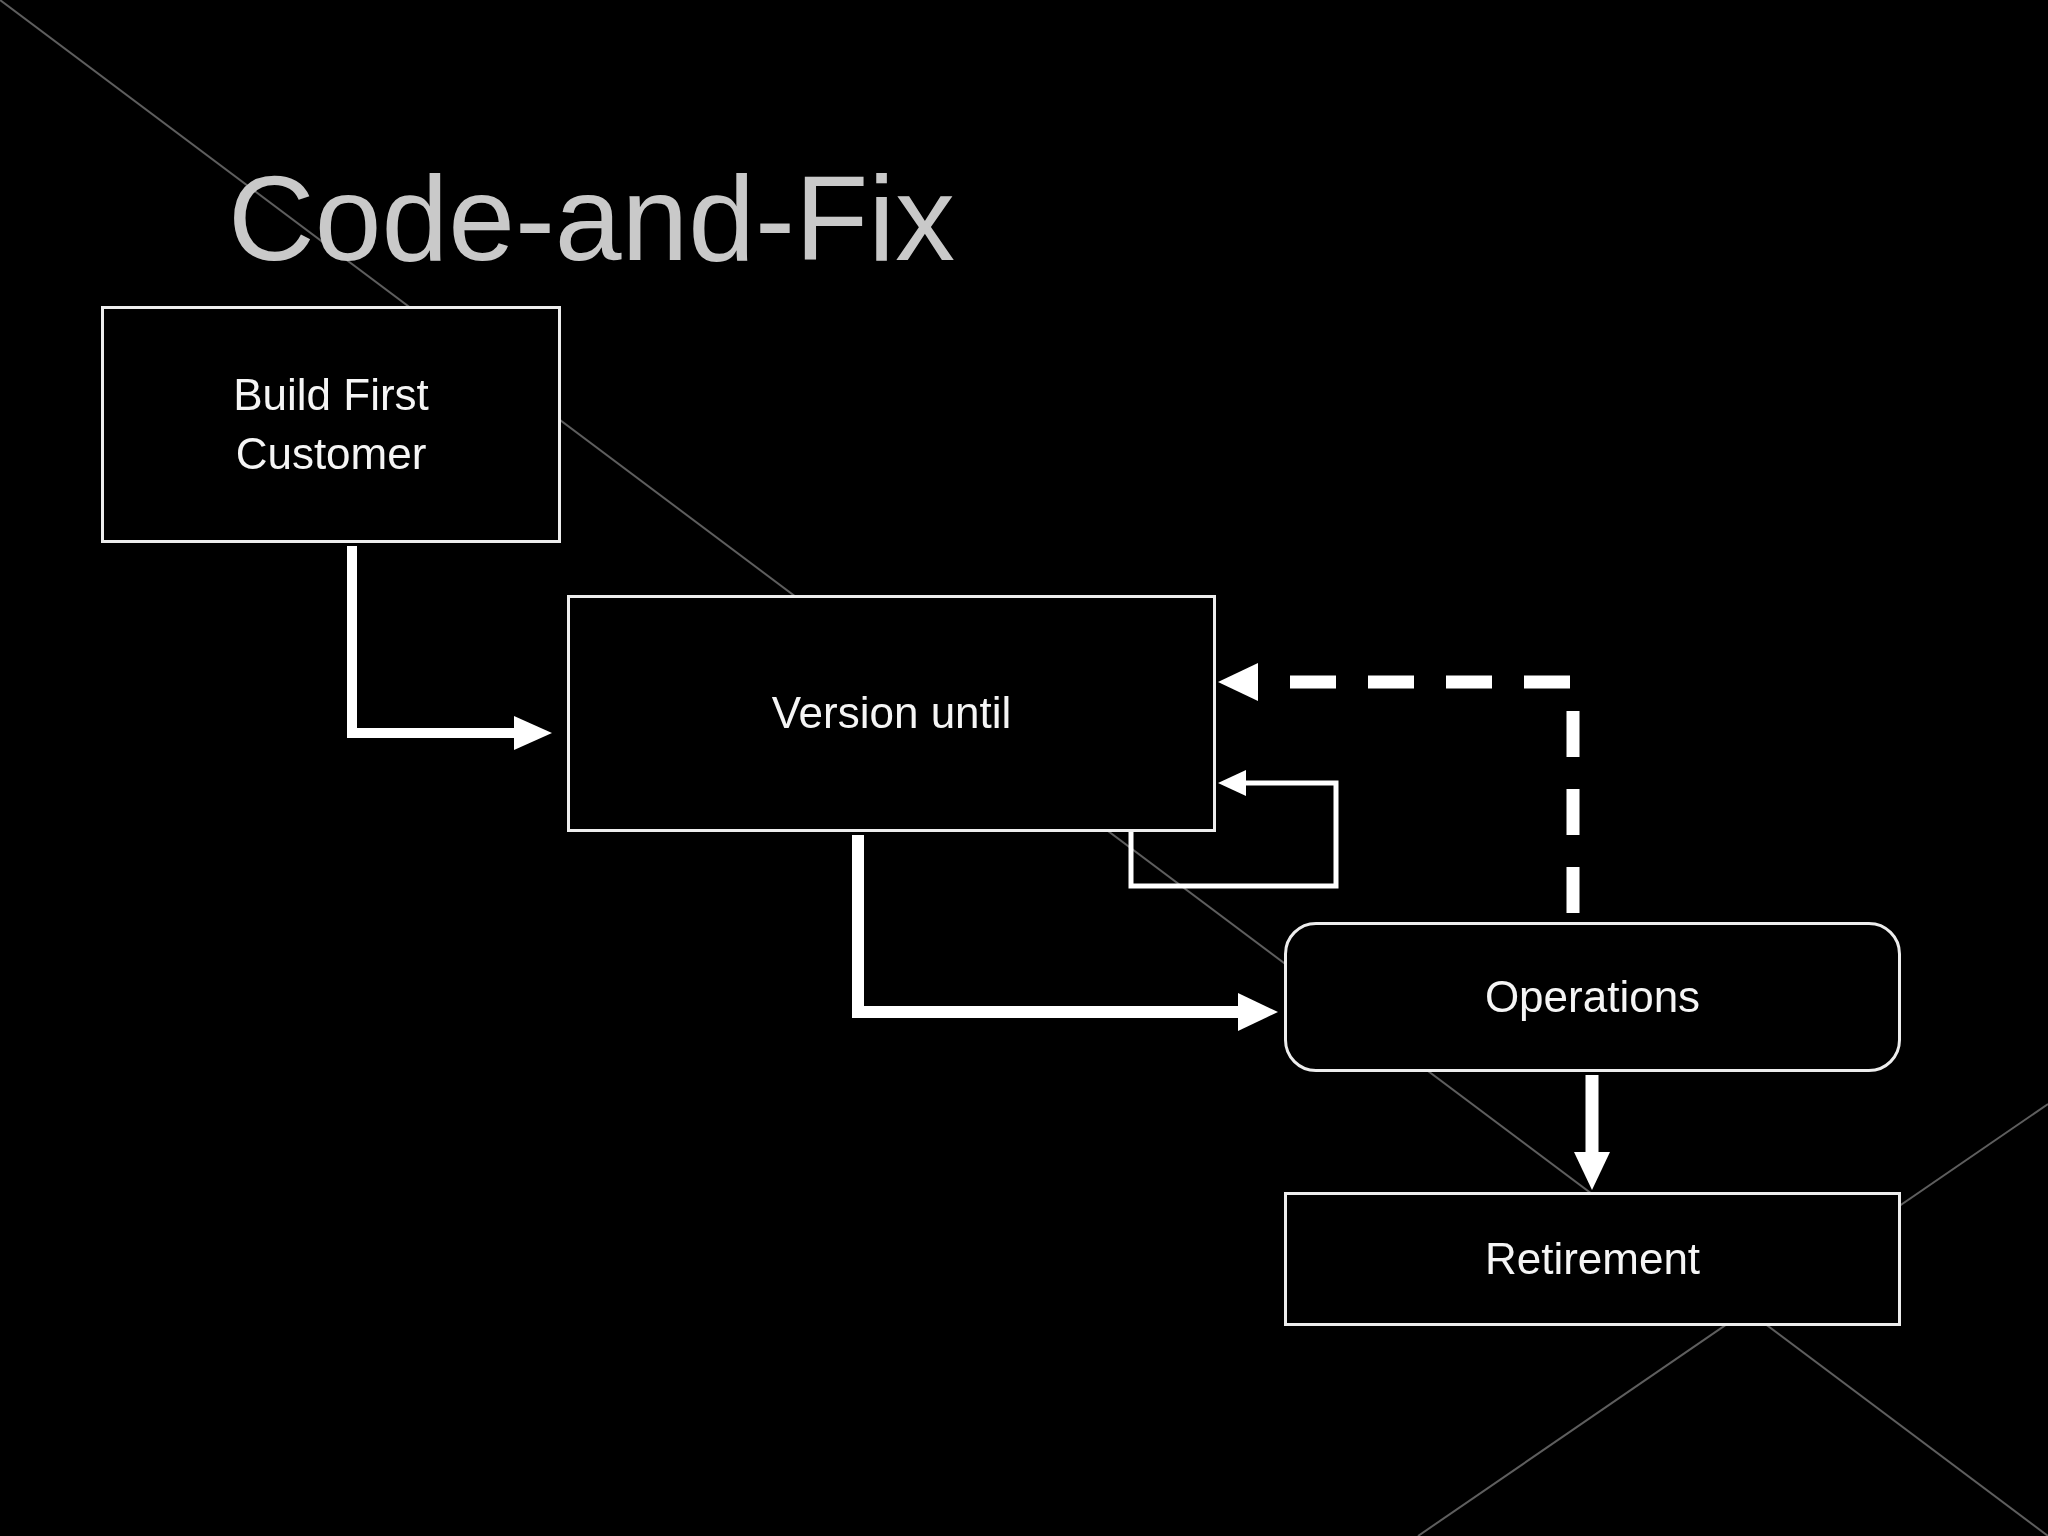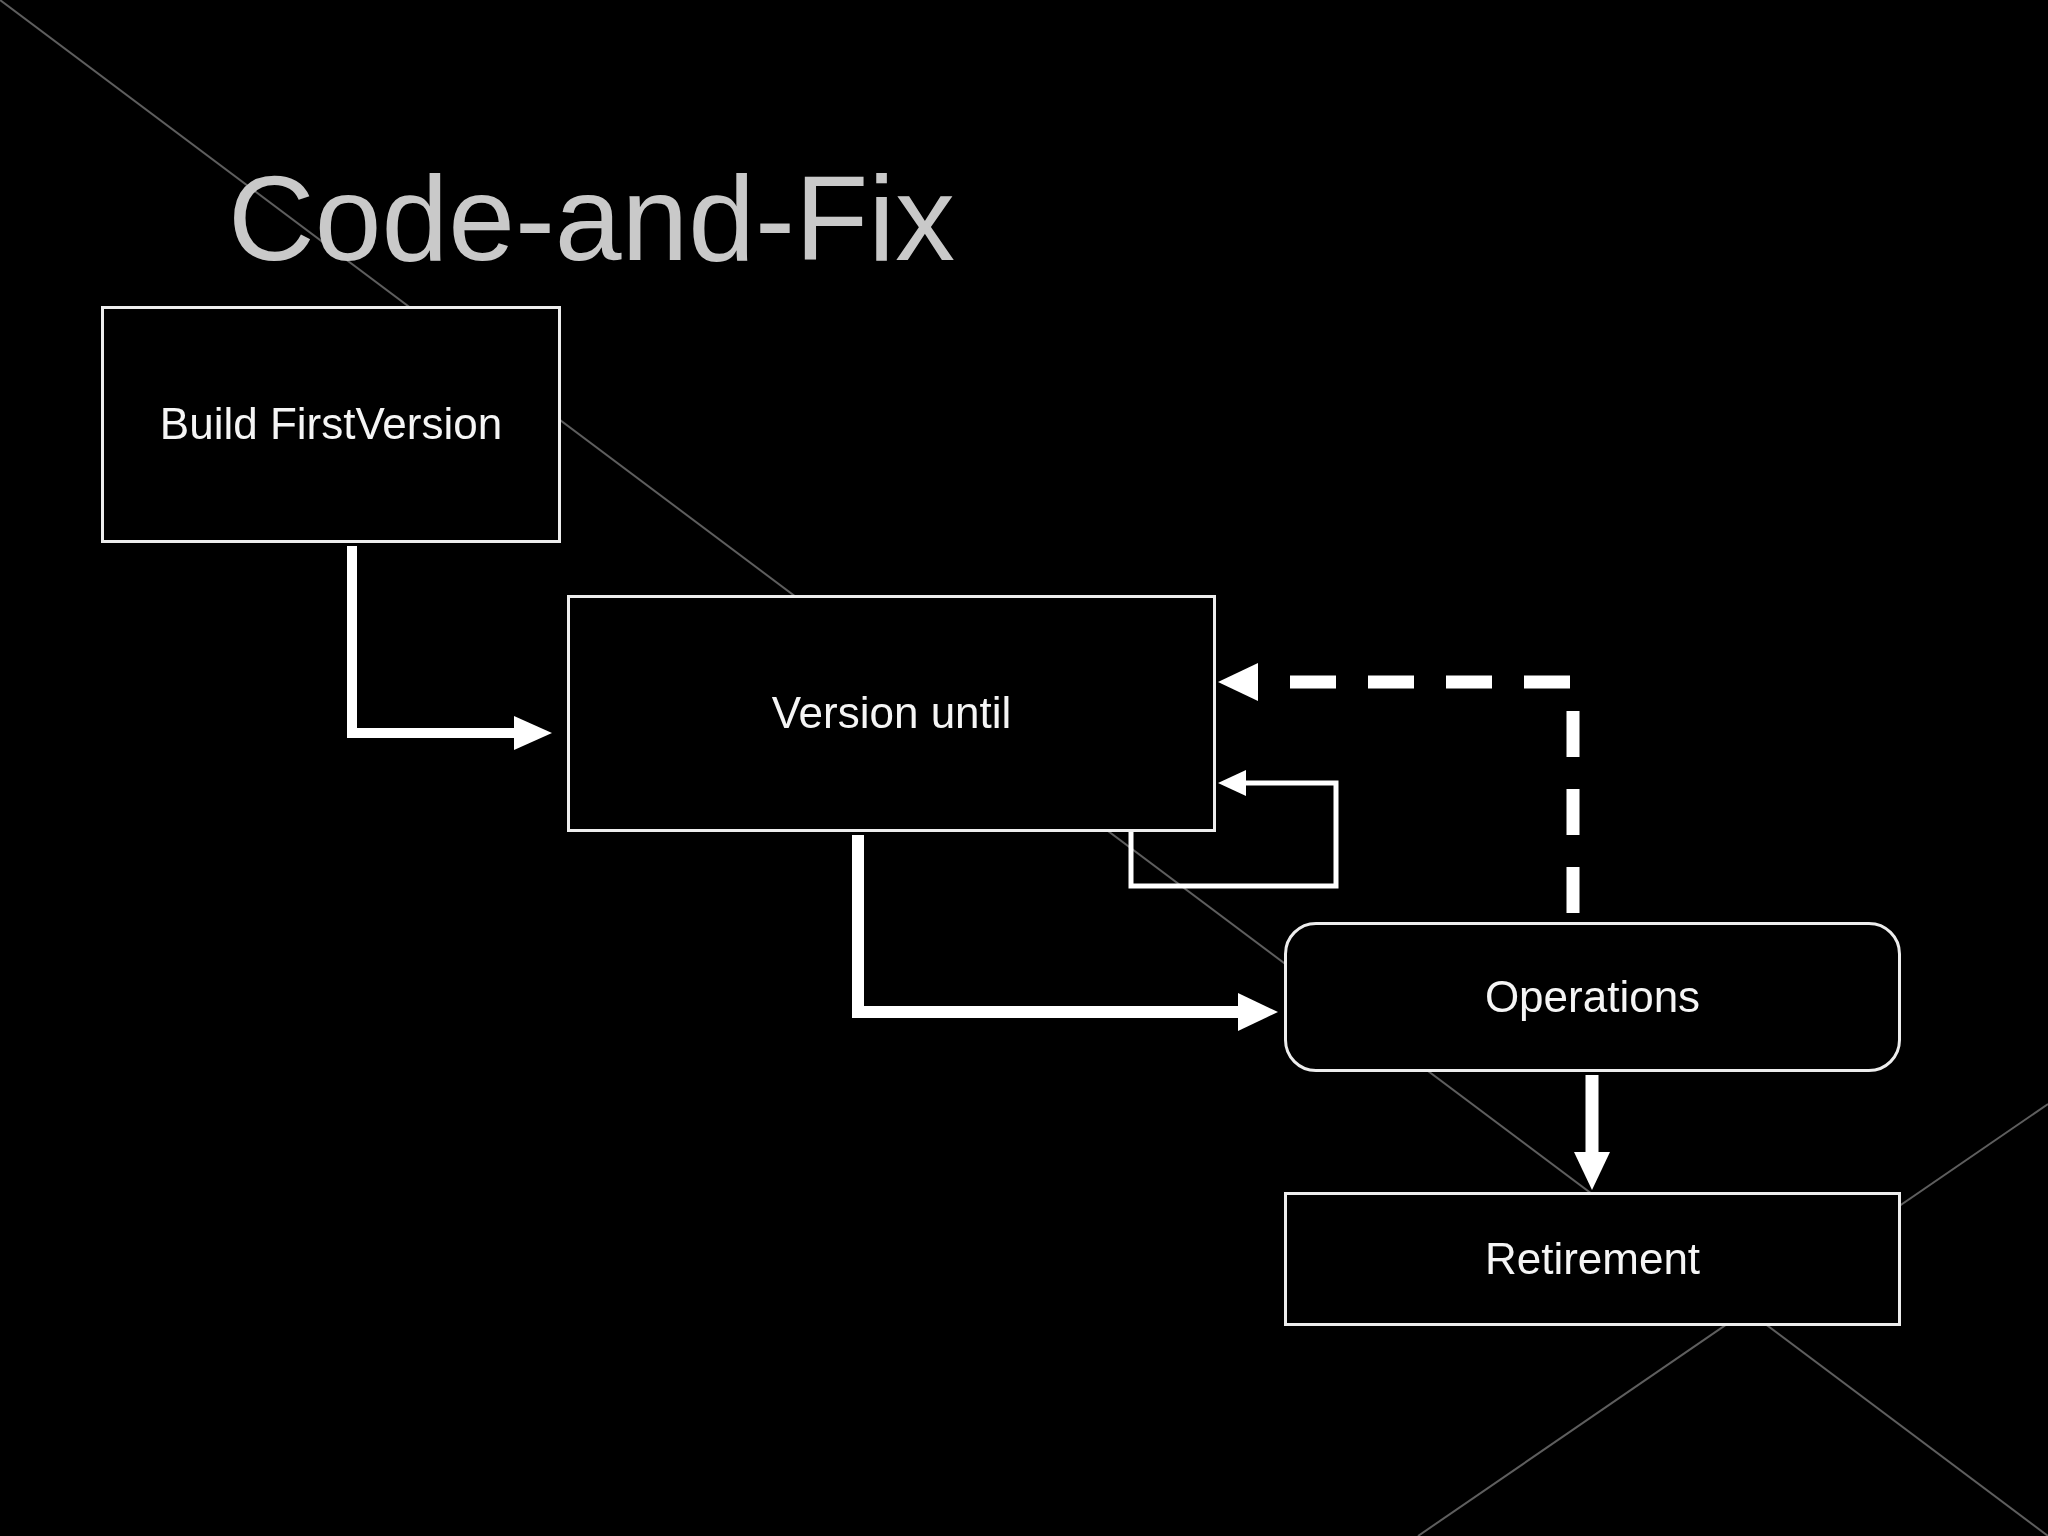--- a/index.html
+++ b/index.html
@@ -51,20 +51,21 @@
     color: var(--title-text);
     white-space: nowrap;
   }
   .node {
     position: absolute;
     z-index: 3;
     background: var(--background);
     border: 3px solid var(--box-border);
     color: var(--box-text);
     display: flex;
+    flex-direction: column;
     align-items: center;
     justify-content: center;
     text-align: center;
     font-size: 44px;
     line-height: 1.32;
   }
   .node span { display: block; white-space: nowrap; }
   #box-build      { left: 101px;  top: 306px;  width: 460px; height: 237px; }
   #box-modify     { left: 567px;  top: 595px;  width: 649px; height: 237px; }
   #box-operations { left: 1284px; top: 922px;  width: 617px; height: 150px; border-radius: 32px; }
@@ -93,21 +94,21 @@
     <polygon class="arrow-head" points="1218,682 1258,663 1258,701"></polygon>
 
     <polyline class="arrow-shaft" stroke-width="5" points="1131,830 1131,886 1336,886 1336,783 1242,783"></polyline>
     <polygon class="arrow-head" points="1218,783 1246,770 1246,796"></polygon>
   </svg>
 
   <h1 class="page-title">Code-and-Fix</h1>
 
   <div class="node" id="box-build">
     <span>Build First</span>
-    <span>Version</span>
+    <span>Customer</span>
   </div>
 
   <div class="node" id="box-modify">
     <span>Version until</span>
   </div>
 
   <div class="node" id="box-operations">
     <span>Operations</span>
   </div>
 

